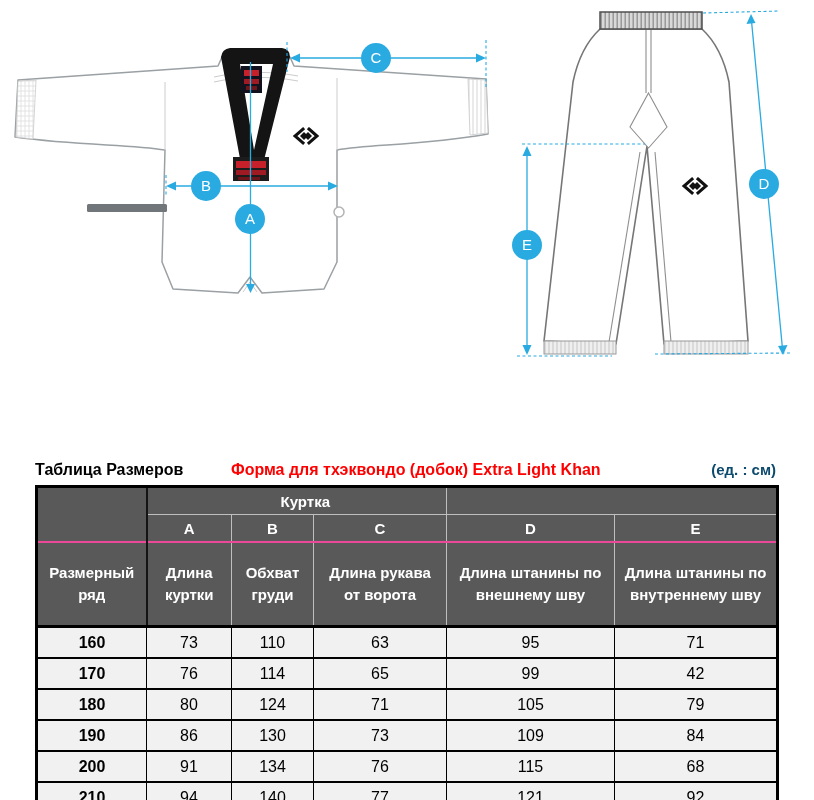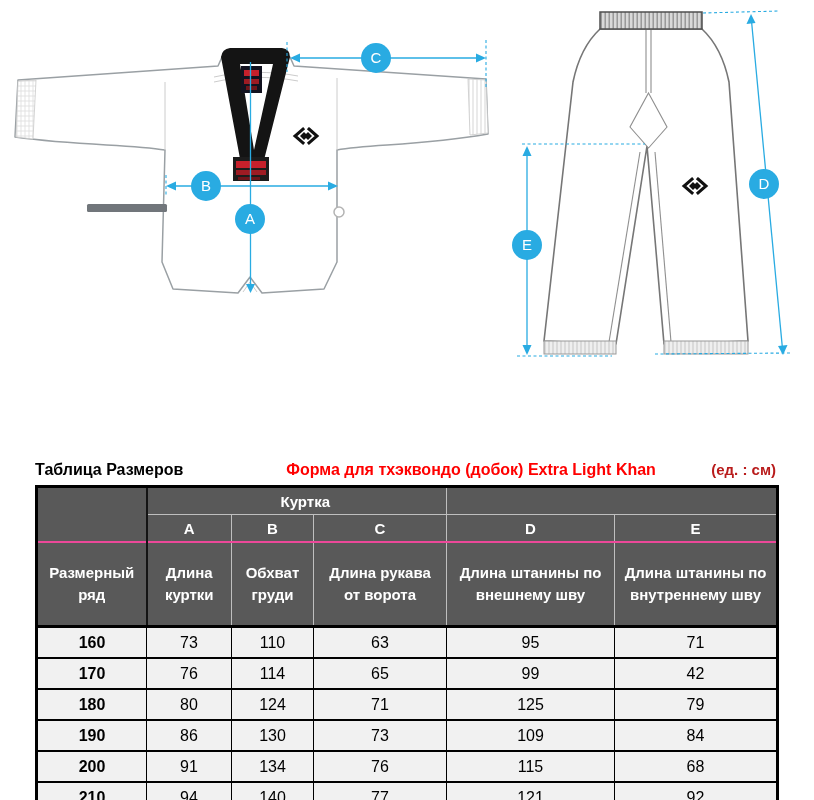--- a/index.html
+++ b/index.html
@@ -6,22 +6,22 @@
   .stage{position:relative;width:814px;height:800px;background:#fff;overflow:hidden;
          font-family:"Liberation Sans",sans-serif;color:#000;}
   svg{position:absolute;display:block;}
   #jacket-svg{left:5px;top:5px;}
   #pants-svg{left:500px;top:0;}
 
   .table-wrap{position:absolute;left:35px;top:461px;width:741px;}
   .title-bar{display:flex;align-items:baseline;font-size:16px;font-weight:bold;
              height:19px;margin-bottom:5px;white-space:nowrap;}
   .t-main{width:196px;color:#000;}
-  .t-sub{flex:1;color:#ff0000;text-align:center;}
-  .t-units{font-size:15px;color:#b91c1c;}
+  .t-sub{flex:1;color:#ff0000;}
+  .t-units{font-size:15px;color:#0c4a6e;}
 
   table.size-table{border-collapse:collapse;width:741px;table-layout:fixed;
                    border:3px solid #000;}
   .size-table col.c0{width:110px}.size-table col.c1{width:85px}
   .size-table col.c2{width:82px}.size-table col.c3{width:133px}
   .size-table col.c4{width:168px}.size-table col.c5{width:163px}
 
   .size-table thead th{background:#595959;color:#fff;font-weight:bold;
       border:1px solid #bfbfbf;text-align:center;vertical-align:middle;
       font-size:15px;padding:0;}
@@ -241,21 +241,21 @@
           <td>114</td>
           <td>65</td>
           <td>99</td>
           <td>42</td>
         </tr>
         <tr>
           <td class="size">180</td>
           <td>80</td>
           <td>124</td>
           <td>71</td>
-          <td>125</td>
+          <td>105</td>
           <td>79</td>
         </tr>
         <tr>
           <td class="size">190</td>
           <td>86</td>
           <td>130</td>
           <td>73</td>
           <td>109</td>
           <td>84</td>
         </tr>

